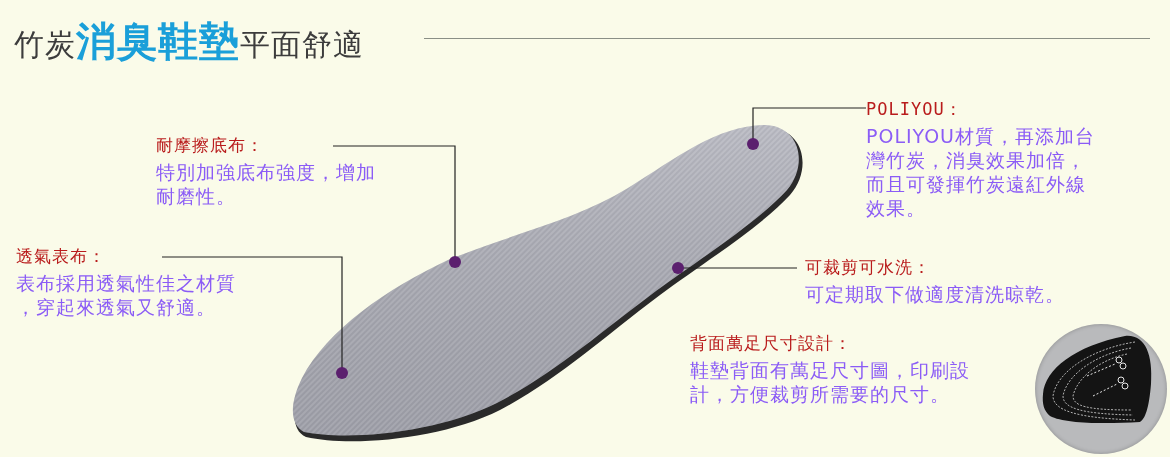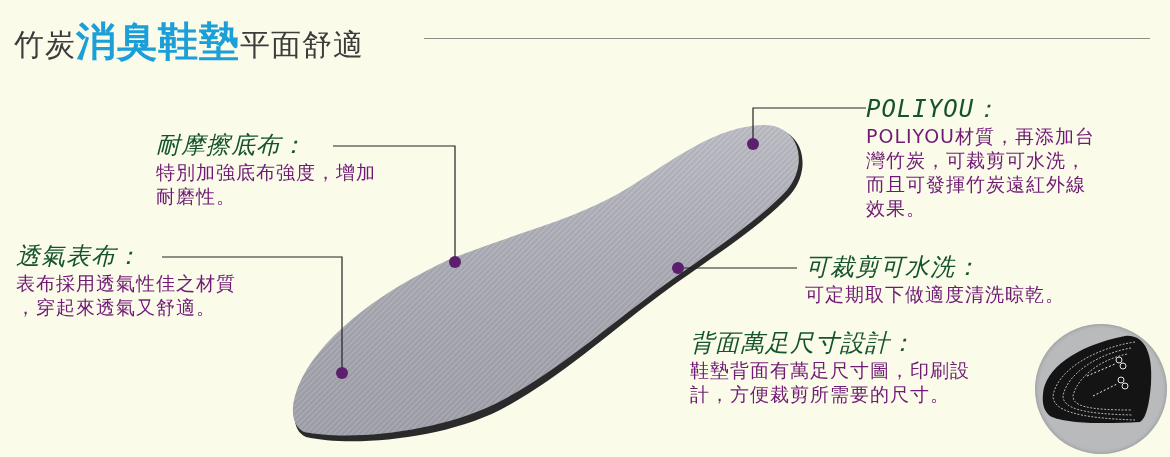--- a/index.html
+++ b/index.html
@@ -14,22 +14,22 @@
     position: absolute; left: 14px; top: 14px;
     display: flex; align-items: baseline; white-space: nowrap;
   }
   .title .t-dark { font-size: 30px; color: #3c3c3c; letter-spacing: 1px; }
   .title .t-blue { font-size: 40px; color: #1a9fd9; font-weight: bold; letter-spacing: 1px; }
   .title-rule {
     position: absolute; left: 424px; top: 38px; width: 1136px; max-width: 726px;
     height: 1px; background: #8a8f86;
   }
   .label { position: absolute; white-space: nowrap; }
-  .label .head { color: #14532d; font-size: 24px; line-height: 30px; letter-spacing: 1px; font-style: italic; }
-  .label .body { color: #701a75; font-size: 19px; line-height: 24px; letter-spacing: 1px; }
+  .label .head { color: #b91c1c; font-size: 17px; line-height: 30px; letter-spacing: 1px; }
+  .label .body { color: #8b5cf6; font-size: 19px; line-height: 24px; letter-spacing: 1px; }
   .mono { font-family: "DejaVu Sans Mono", "Liberation Mono", monospace; }
   svg.art { position: absolute; left: 0; top: 0; }
   .inset {
     position: absolute; left: 1035px; top: 324px; width: 132px; height: 130px;
     border-radius: 50%; background: #b9babc;
     box-shadow: inset 0 0 4px rgba(0,0,0,0.25);
     overflow: hidden;
   }
 </style>
 </head>
@@ -84,21 +84,21 @@
 
   <div class="label" style="left:156px; top:130px;">
     <div class="head">耐摩擦底布：</div>
     <div class="body">特別加強底布強度，增加</div>
     <div class="body">耐磨性。</div>
   </div>
 
   <div class="label" style="left:866px; top:94px;">
     <div class="head mono">POLIYOU：</div>
     <div class="body">POLIYOU材質，再添加台</div>
-    <div class="body">灣竹炭，可裁剪可水洗，</div>
+    <div class="body">灣竹炭，消臭效果加倍，</div>
     <div class="body">而且可發揮竹炭遠紅外線</div>
     <div class="body">效果。</div>
   </div>
 
   <div class="label" style="left:805px; top:252px;">
     <div class="head">可裁剪可水洗：</div>
     <div class="body">可定期取下做適度清洗晾乾。</div>
   </div>
 
   <div class="label" style="left:690px; top:328px;">

